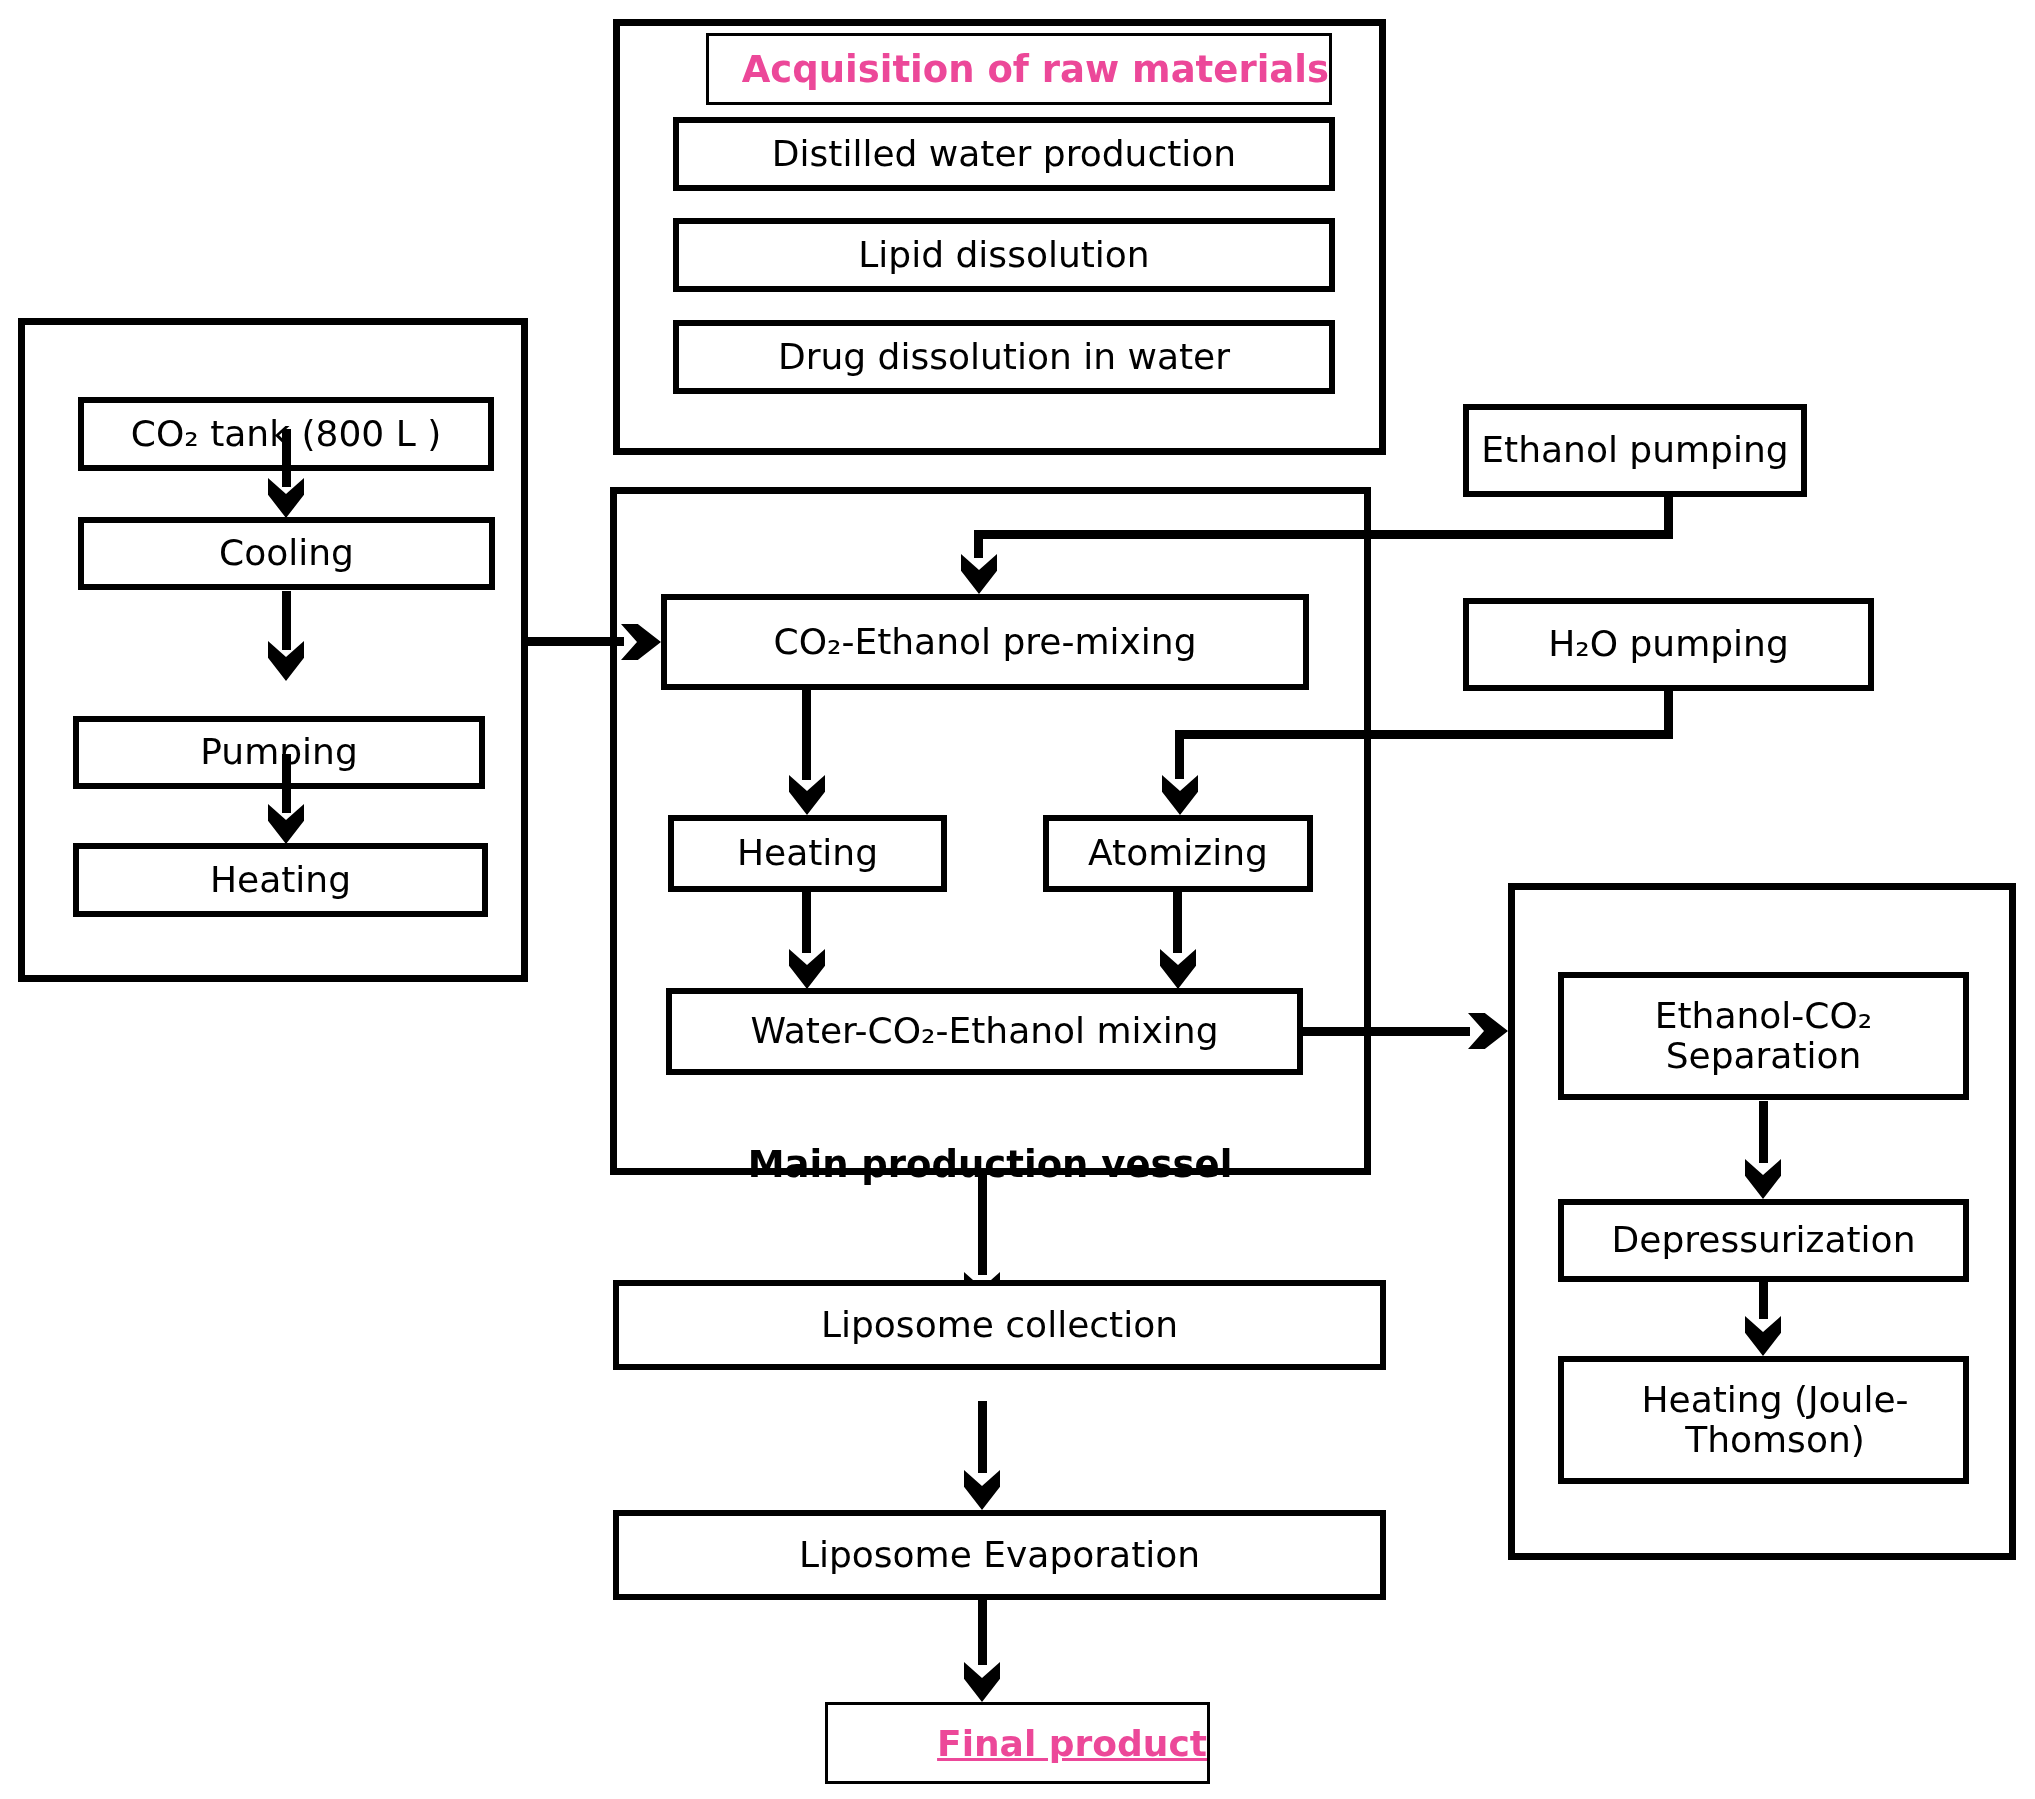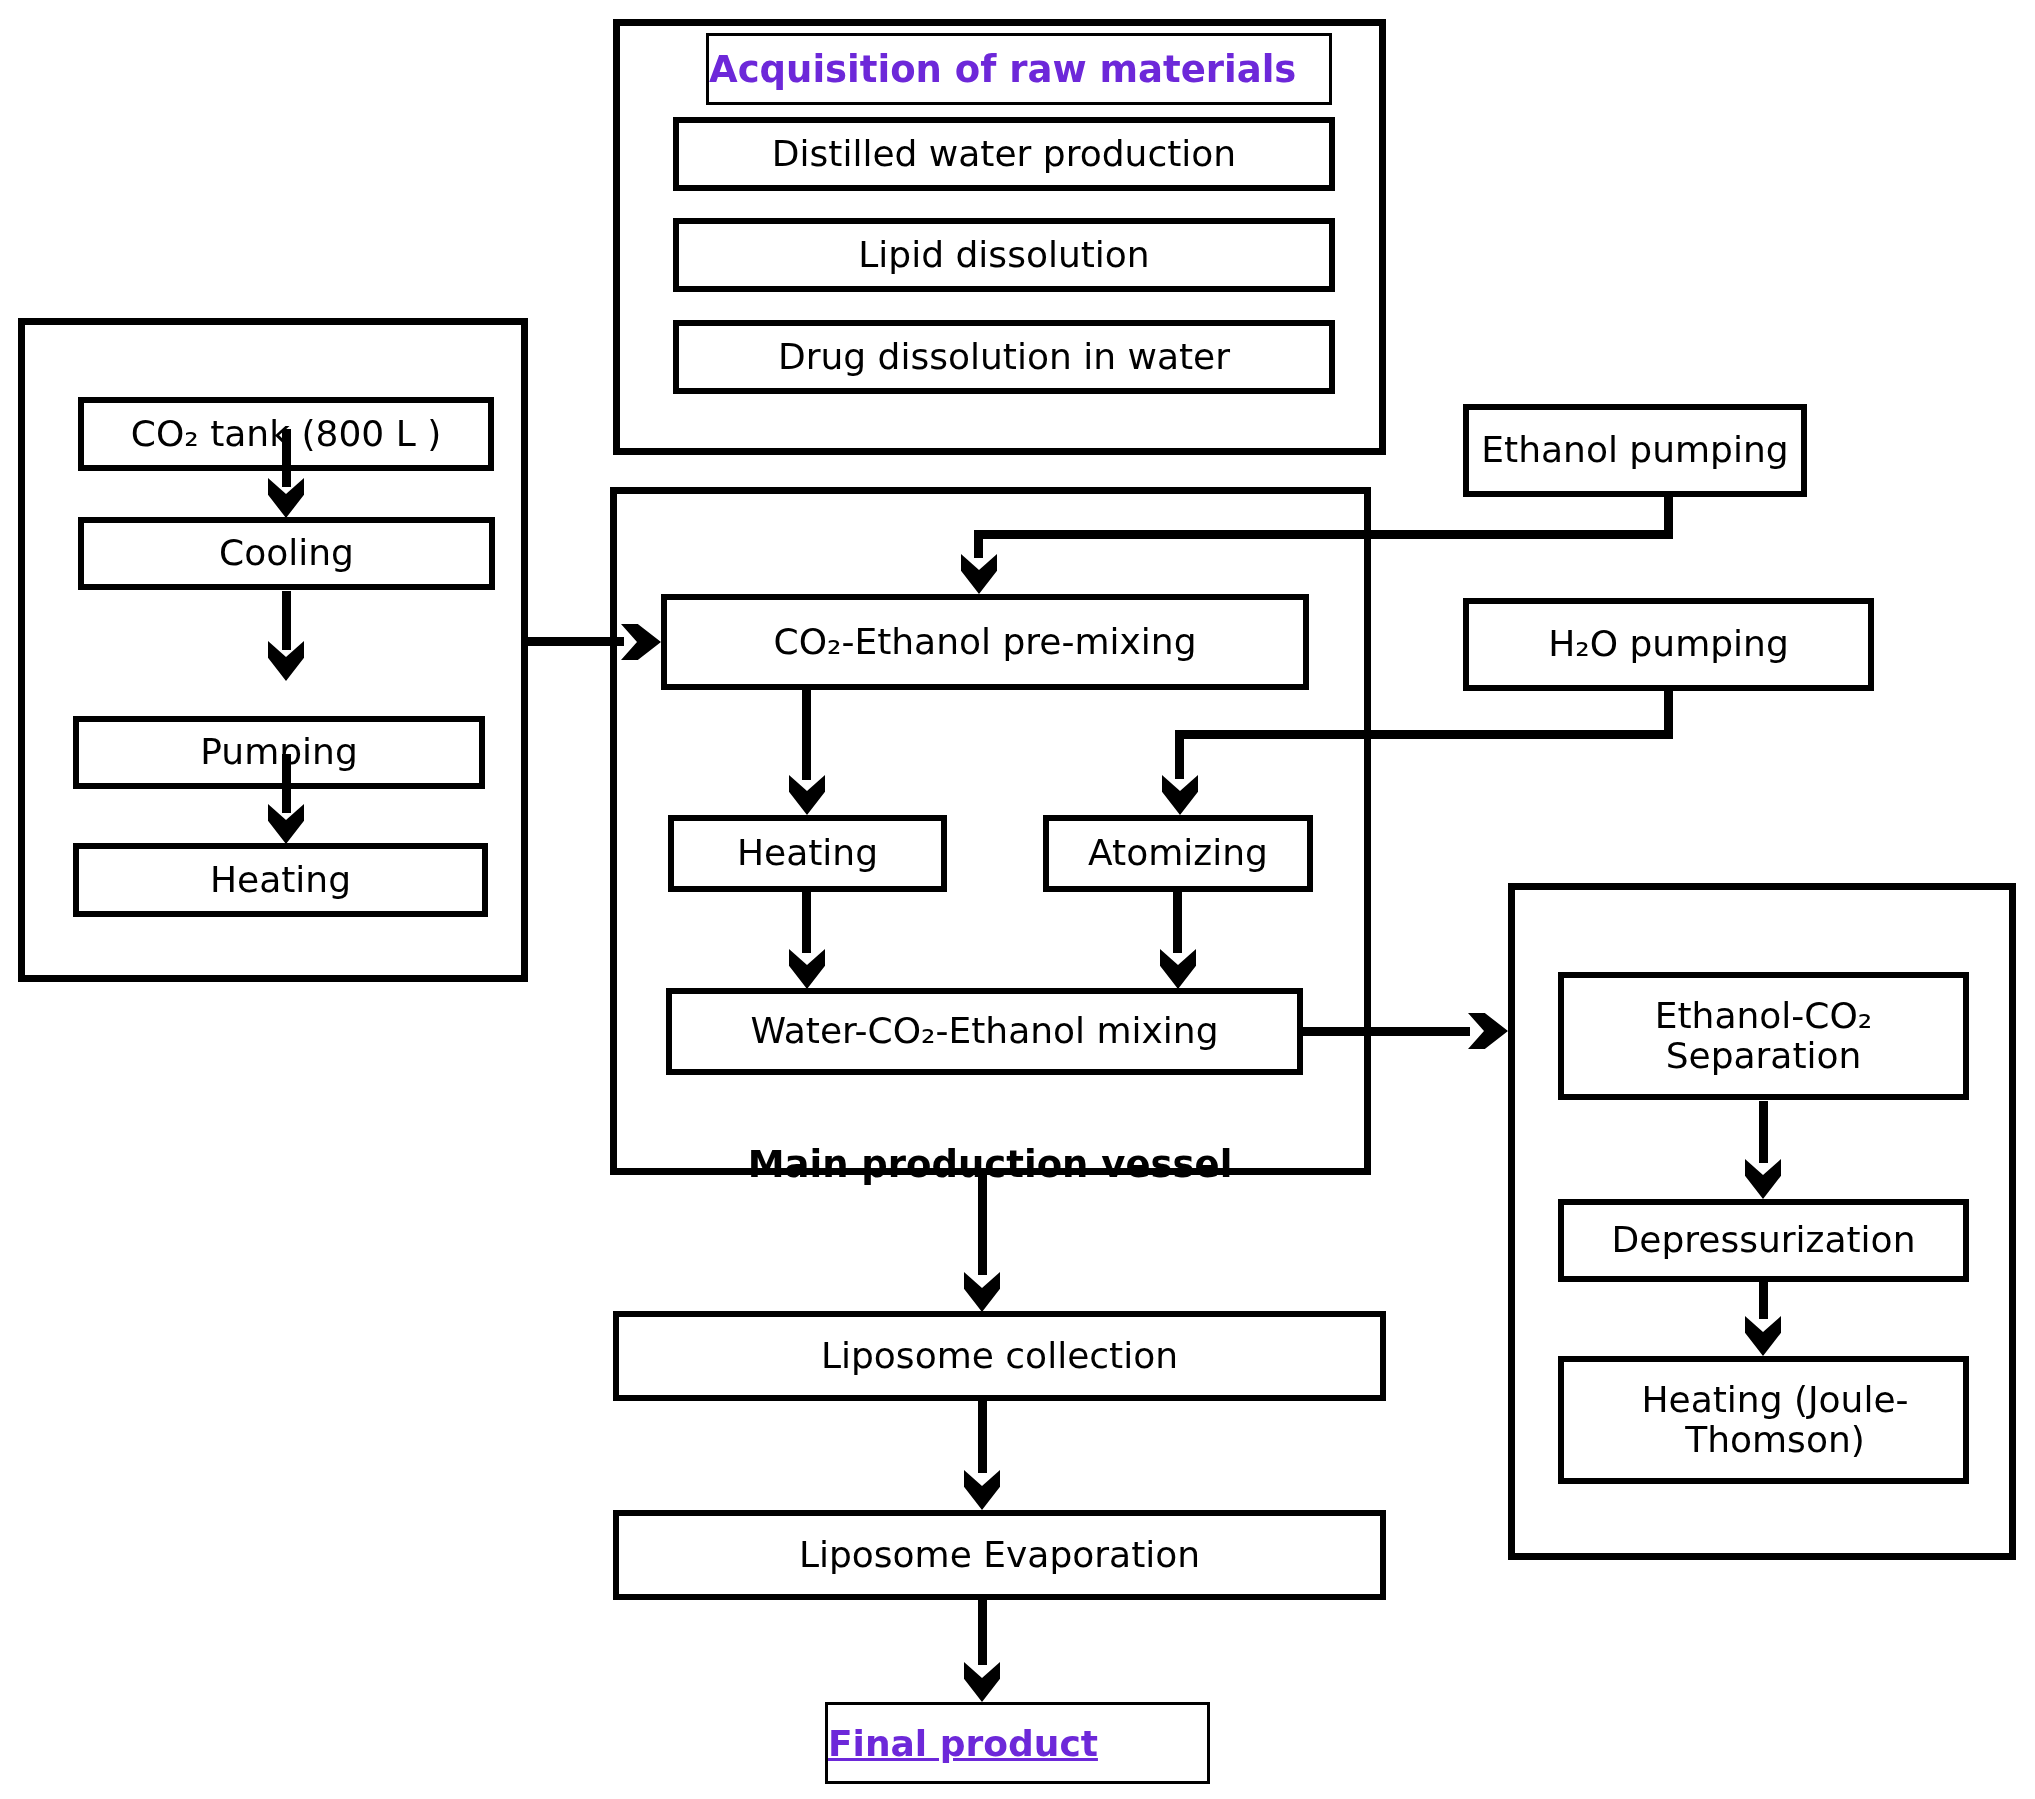--- a/index.html
+++ b/index.html
@@ -37,24 +37,24 @@
     color: #000000;
   }
   
   .box-thin {
     position: absolute;
     border: 3.2px solid #000000;
     background: #ffffff;
     box-sizing: border-box;
     display: flex;
     align-items: center;
-    justify-content: flex-start;
+    justify-content: flex-end;
     text-align: center;
     font-size: 36px;
-    color: #6d28d9;
+    color: #ec4899;
   }
   .bold { font-weight: 700; }
   .underline { text-decoration: underline; }
   .title-text { font-size: 37px; font-weight: 700; }
   
   .label {
     position: absolute;
     display: flex;
     align-items: center;
     justify-content: center;
@@ -186,21 +186,21 @@
   <div class="box" style="left:1558px; top:1356px; width:411px; height:128px;padding-left:23px;">
     <span>Heating (Joule-Thomson)</span>
   </div>
   <div class="vl" style="left:1759px; top:1101px; height:62px;"></div>
   <div class="ad" style="left:1745px; top:1159px;"></div>
   <div class="vl" style="left:1759px; top:1282px; height:37px;"></div>
   <div class="ad" style="left:1745px; top:1316px;"></div>
 
   <div class="vl" style="left:978px; top:1175px; height:100px;"></div>
   <div class="ad" style="left:964px; top:1272px;"></div>
-  <div class="box" style="left:613px; top:1311px; width:773px; height:90px;">
+  <div class="box" style="left:613px; top:1280px; width:773px; height:90px;">
     <span>Liposome collection</span>
   </div>
 
   <div class="vl" style="left:978px; top:1401px; height:72px;"></div>
   <div class="ad" style="left:964px; top:1470px;"></div>
   <div class="box" style="left:613px; top:1510px; width:773px; height:90px;">
     <span>Liposome Evaporation</span>
   </div>
 
   <div class="vl" style="left:978px; top:1599px; height:66px;"></div>

